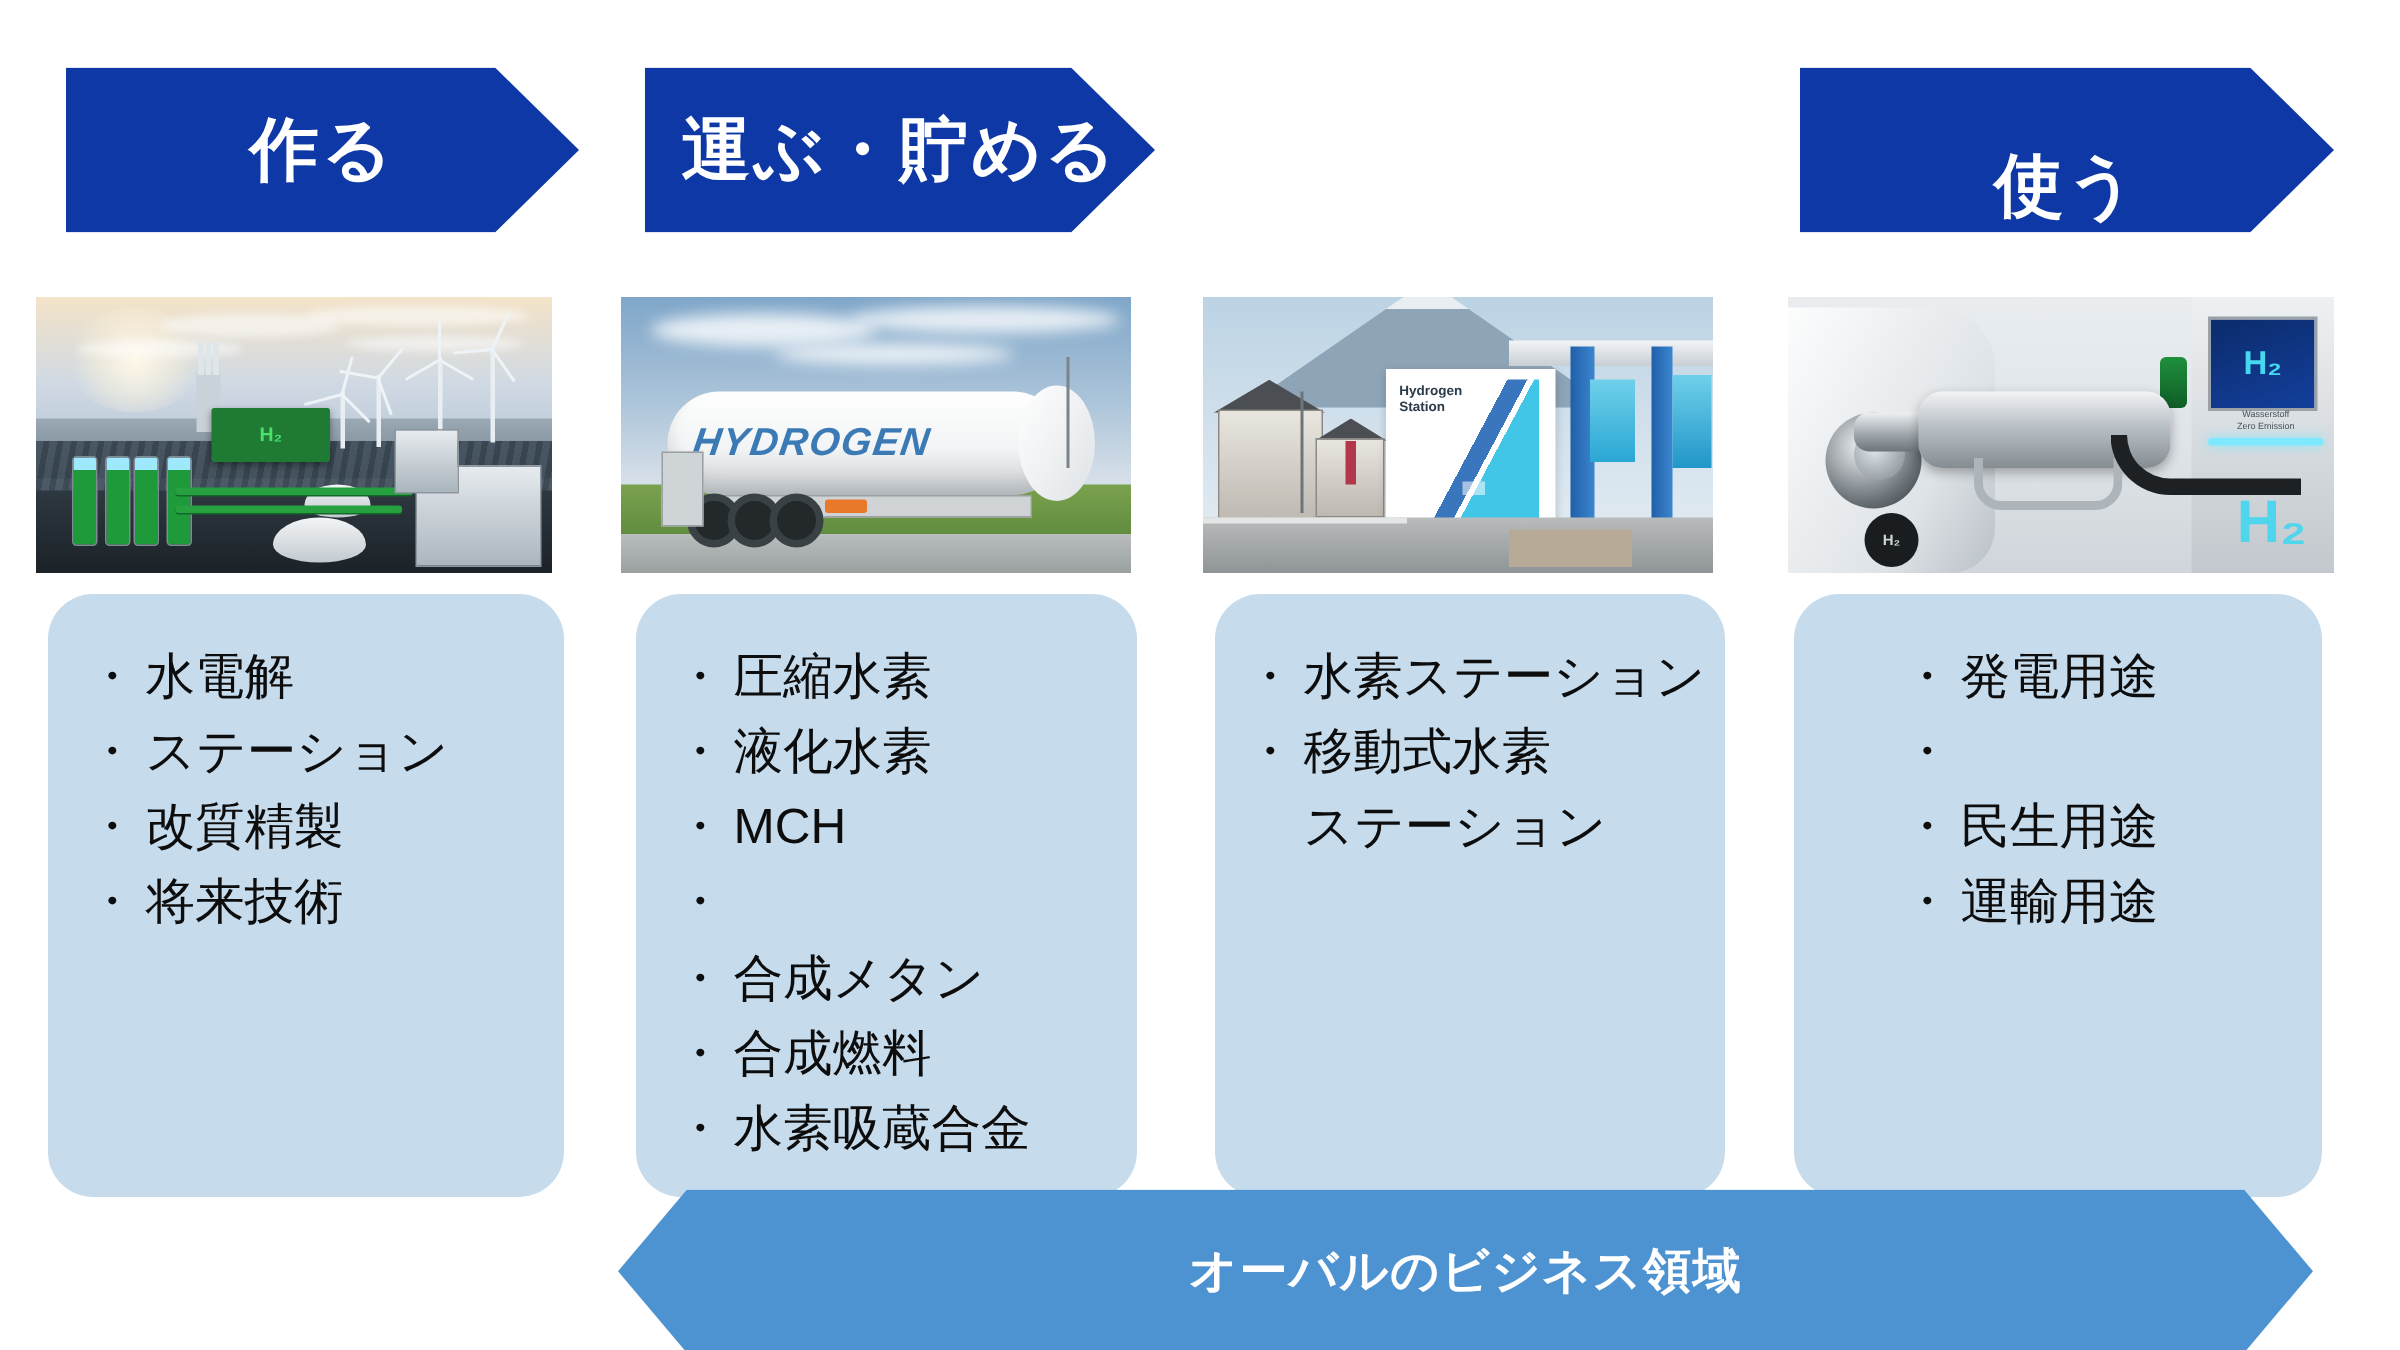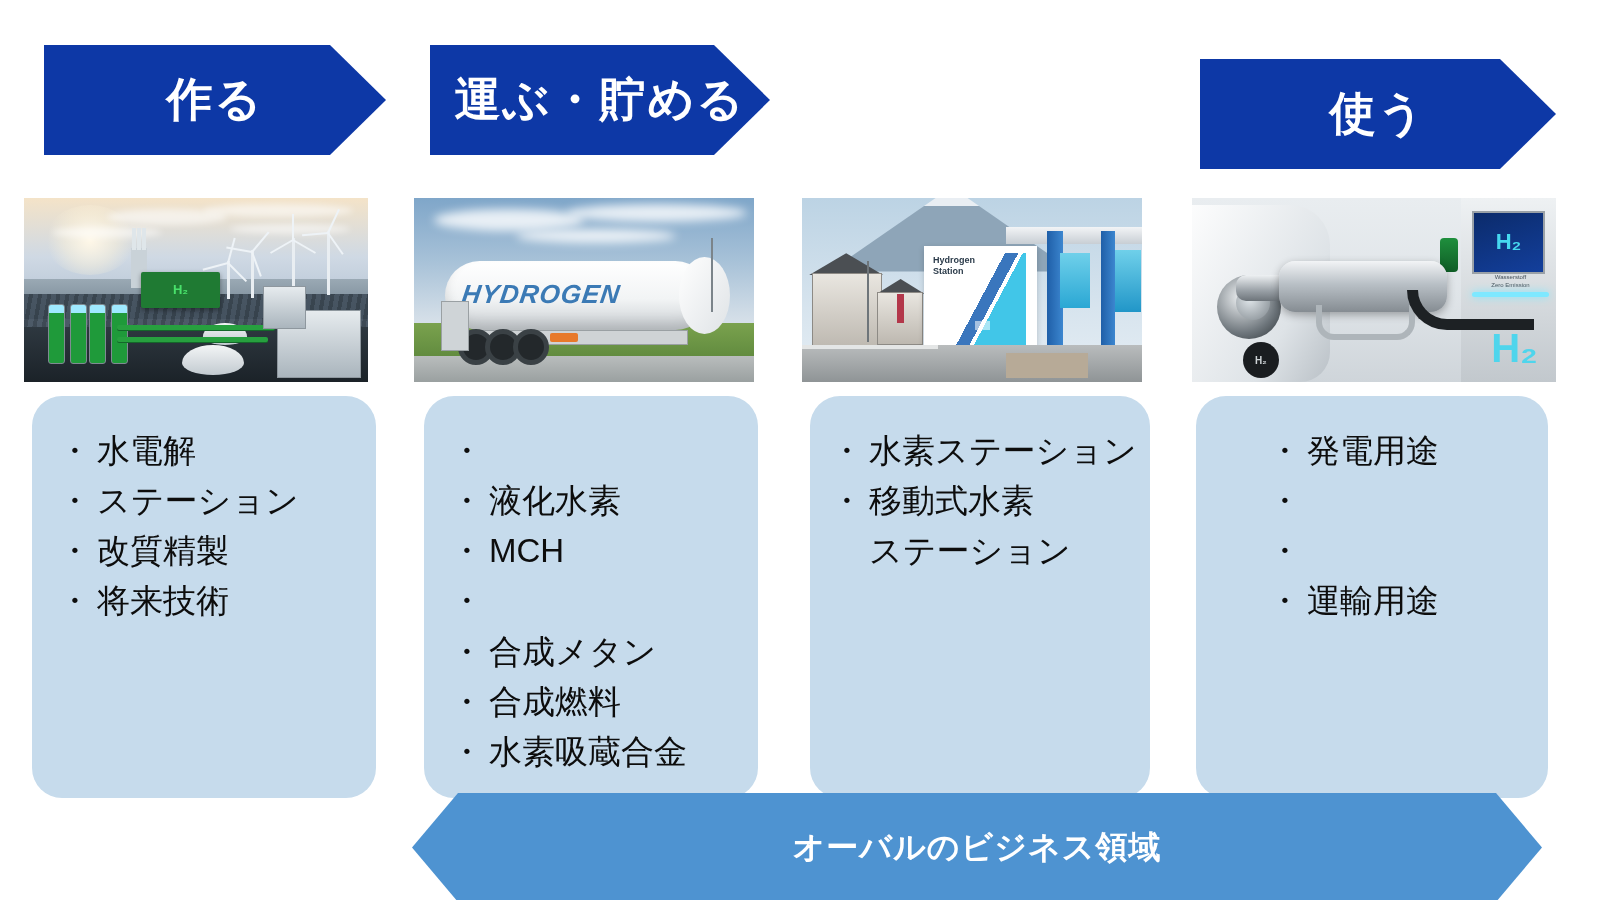--- a/index.html
+++ b/index.html
@@ -13,21 +13,21 @@
   
   .chevron{
     position:absolute;height:110px;
     display:flex;align-items:center;justify-content:center;
     color:#ffffff;font-weight:bold;font-size:46px;letter-spacing:2px;
     clip-path:polygon(0 0, calc(100% - 56px) 0, 100% 50%, calc(100% - 56px) 100%, 0 100%);
   }
   .chev1{left:44px;top:45px;width:342px;}
   .chev2{left:430px;top:45px;width:340px;}
   .chev3{left:816px;top:45px;width:338px;}
-  .chev4{left:1200px;top:59px;width:356px;}
+  .chev4{left:1200px;top:45px;width:356px;align-items:flex-end;}
 
   
   .photo{position:absolute;top:198px;height:184px;overflow:hidden;background:#dfe7ee;}
   .p1{left:24px;width:344px;}
   .p2{left:414px;width:340px;}
   .p3{left:802px;width:340px;}
   .p4{left:1192px;width:364px;}
   .photo > *{position:absolute;}
 
   
@@ -287,21 +287,21 @@
     <ul class="bullets">
       <li style="color: rgb(13, 13, 13);"><span class="dot">・</span><span>水電解</span></li>
       <li style="color: rgb(13, 13, 13);"><span class="dot">・</span><span>ステーション</span></li>
       <li style="color: rgb(13, 13, 13);"><span class="dot">・</span><span>改質精製</span></li>
       <li style="color: rgb(13, 13, 13);"><span class="dot">・</span><span>将来技術</span></li>
     </ul>
   </div>
 
   <div class="card c2" style="background: rgb(198, 219, 236);">
     <ul class="bullets">
-      <li style="color: rgb(13, 13, 13);"><span class="dot">・</span></li>
+      <li style="color: rgb(13, 13, 13);"><span class="dot">・</span><span>圧縮水素</span></li>
       <li style="color: rgb(13, 13, 13);"><span class="dot">・</span><span>液化水素</span></li>
       <li style="color: rgb(13, 13, 13);"><span class="dot">・</span><span>MCH</span></li>
       <li style="color: rgb(13, 13, 13);"><span class="dot">・</span></li>
       <li style="color: rgb(13, 13, 13);"><span class="dot">・</span><span>合成メタン</span></li>
       <li style="color: rgb(13, 13, 13);"><span class="dot">・</span><span>合成燃料</span></li>
       <li style="color: rgb(13, 13, 13);"><span class="dot">・</span><span>水素吸蔵合金</span></li>
     </ul>
   </div>
 
   <div class="card c3" style="background: rgb(198, 219, 236);">
@@ -309,21 +309,21 @@
       <li style="color: rgb(13, 13, 13);"><span class="dot">・</span><span>水素ステーション</span></li>
       <li style="color: rgb(13, 13, 13);"><span class="dot">・</span><span>移動式水素
 ステーション</span></li>
     </ul>
   </div>
 
   <div class="card c4" style="background: rgb(198, 219, 236);">
     <ul class="bullets">
       <li style="color: rgb(13, 13, 13);"><span class="dot">・</span><span>発電用途</span></li>
       <li style="color: rgb(13, 13, 13);"><span class="dot">・</span></li>
-      <li style="color: rgb(13, 13, 13);"><span class="dot">・</span></li>
+      <li style="color: rgb(13, 13, 13);"><span class="dot">・</span><span>民生用途</span></li>
       <li style="color: rgb(13, 13, 13);"><span class="dot">・</span><span>運輸用途</span></li>
     </ul>
   </div>
 
   <div class="bizarrow" style="background: rgb(78, 147, 209); color: rgb(255, 255, 255);">
     <span>オーバルのビジネス領域</span>
   </div>
 
 </div>
 

